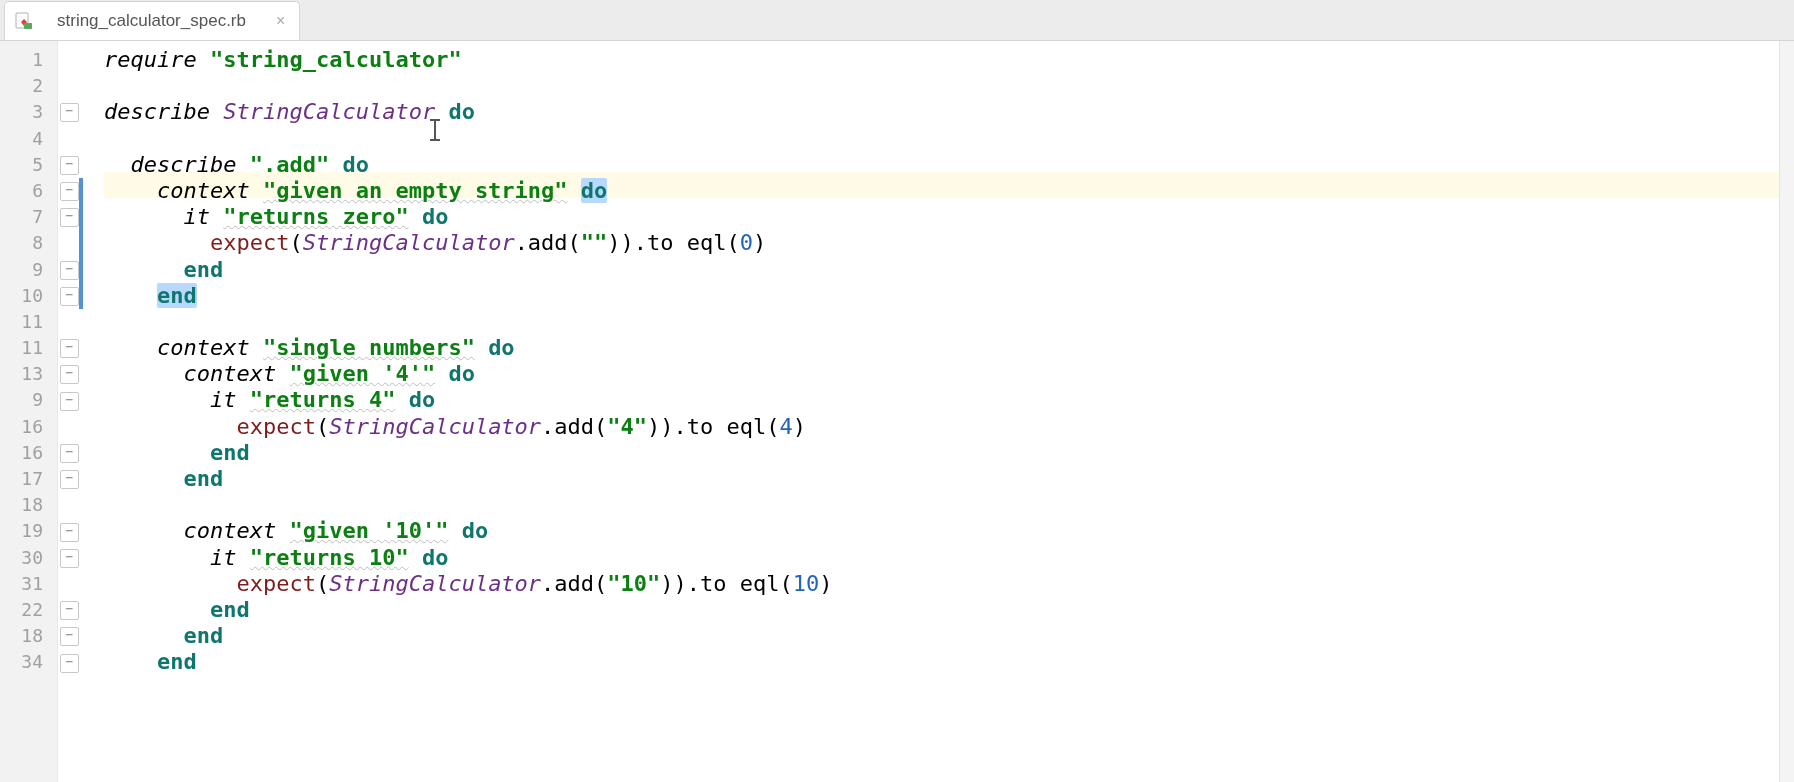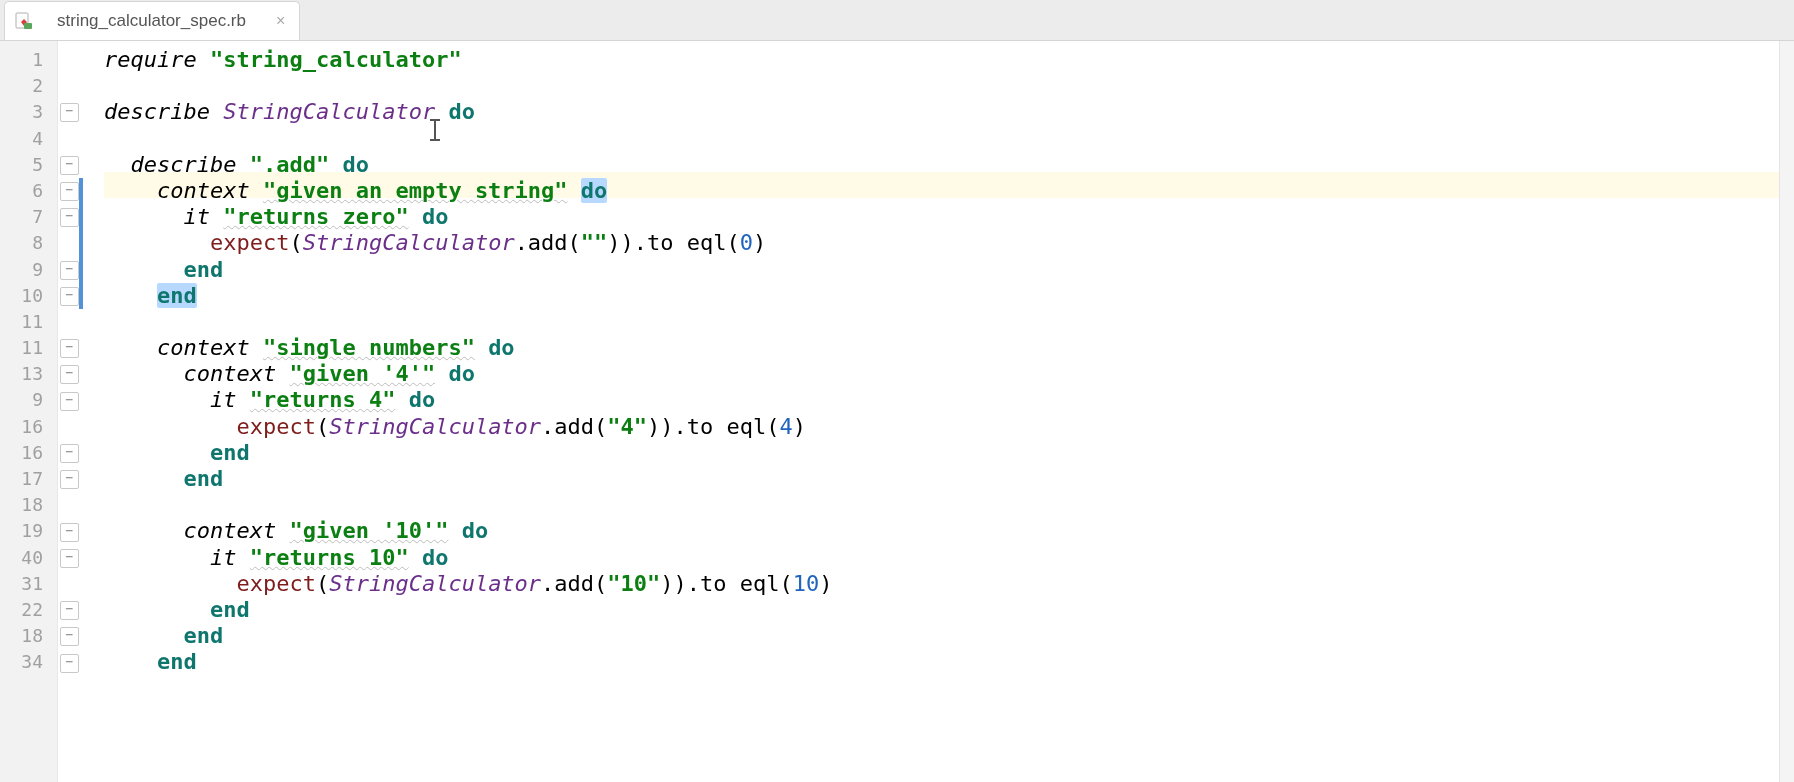--- a/index.html
+++ b/index.html
@@ -74,21 +74,21 @@
       <div>10</div>
       <div>11</div>
       <div>11</div>
       <div>13</div>
       <div>9</div>
       <div>16</div>
       <div>16</div>
       <div>17</div>
       <div>18</div>
       <div>19</div>
-      <div>40</div>
+      <div>30</div>
       <div>31</div>
       <div>22</div>
       <div>18</div>
       <div>34</div>
     </div>
   <div class="foldcol" id="foldcol">
       <div class="mark" style="top: 62.4px;"></div>
       <div class="mark" style="top: 114.8px;"></div>
       <div class="mark" style="top: 141px;"></div>
       <div class="mark" style="top: 167.2px;"></div>

